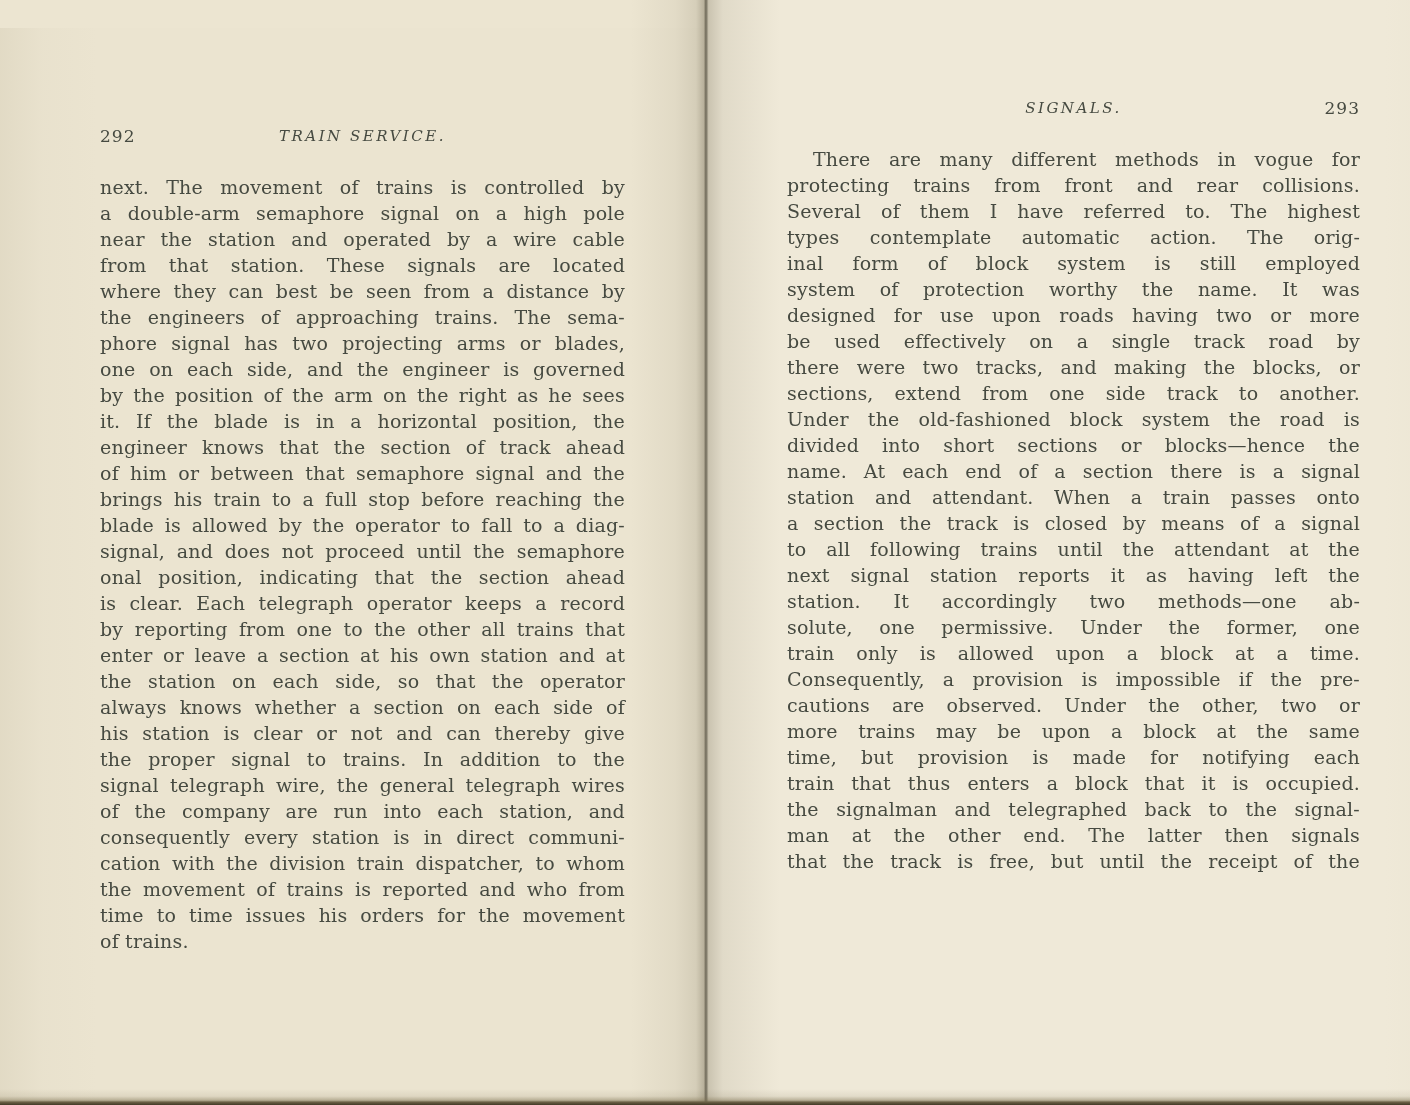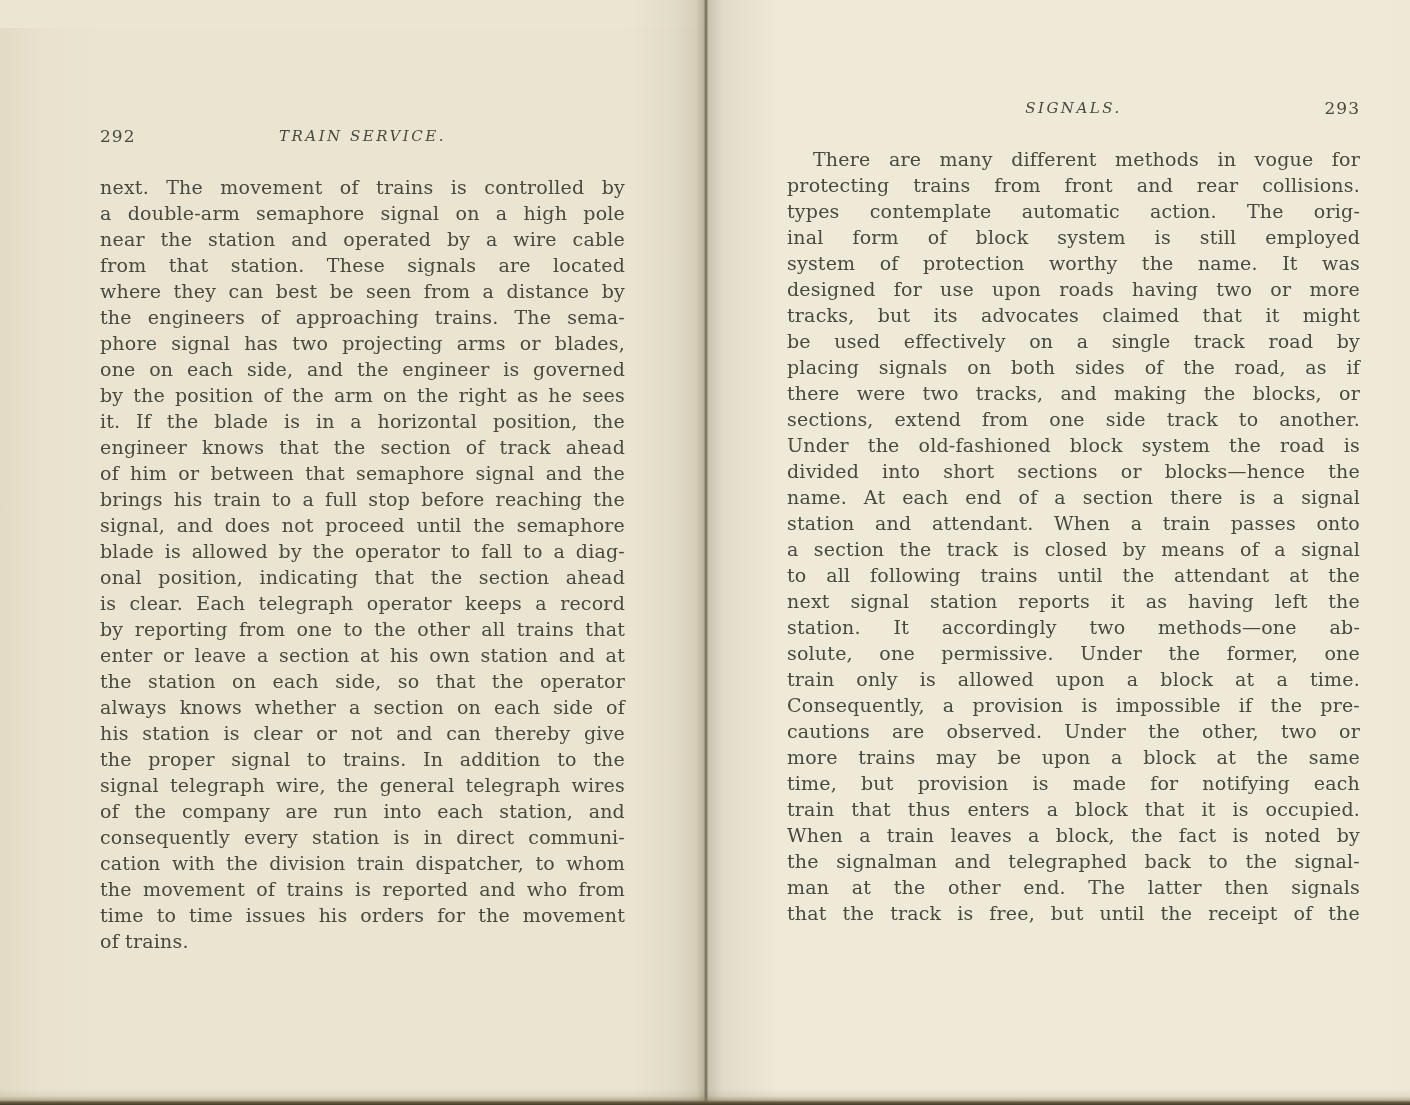--- a/index.html
+++ b/index.html
@@ -105,22 +105,22 @@
         <div class="text-line">from that station. These signals are located</div>
         <div class="text-line">where they can best be seen from a distance by</div>
         <div class="text-line">the engineers of approaching trains. The sema-</div>
         <div class="text-line">phore signal has two projecting arms or blades,</div>
         <div class="text-line">one on each side, and the engineer is governed</div>
         <div class="text-line">by the position of the arm on the right as he sees</div>
         <div class="text-line">it. If the blade is in a horizontal position, the</div>
         <div class="text-line">engineer knows that the section of track ahead</div>
         <div class="text-line">of him or between that semaphore signal and the</div>
         <div class="text-line">brings his train to a full stop before reaching the</div>
+        <div class="text-line">blade is allowed by the operator to fall to a diag-</div>
         <div class="text-line">signal, and does not proceed until the semaphore</div>
-        <div class="text-line">blade is allowed by the operator to fall to a diag-</div>
         <div class="text-line">onal position, indicating that the section ahead</div>
         <div class="text-line">is clear. Each telegraph operator keeps a record</div>
         <div class="text-line">by reporting from one to the other all trains that</div>
         <div class="text-line">enter or leave a section at his own station and at</div>
         <div class="text-line">the station on each side, so that the operator</div>
         <div class="text-line">always knows whether a section on each side of</div>
         <div class="text-line">his station is clear or not and can thereby give</div>
         <div class="text-line">the proper signal to trains. In addition to the</div>
         <div class="text-line">signal telegraph wire, the general telegraph wires</div>
         <div class="text-line">of the company are run into each station, and</div>
@@ -133,45 +133,43 @@
   </section>
 
   <section class="page right">
     <header class="pagehead">
       <span class="running-title">SIGNALS.</span>
       <span class="pagenum outer-right">293</span>
     </header>
     <div class="textblock">
         <div class="text-line indent">There are many different methods in vogue for</div>
         <div class="text-line">protecting trains from front and rear collisions.</div>
+        <div class="text-line">Several of them I have referred to. The highest</div>
         <div class="text-line">types contemplate automatic action. The orig-</div>
         <div class="text-line">inal form of block system is still employed</div>
         <div class="text-line">system of protection worthy the name. It was</div>
         <div class="text-line">designed for use upon roads having two or more</div>
-        <div class="text-line">tracks, but its advocates claimed that it might</div>
         <div class="text-line">be used effectively on a single track road by</div>
-        <div class="text-line">placing signals on both sides of the road, as if</div>
         <div class="text-line">there were two tracks, and making the blocks, or</div>
         <div class="text-line">sections, extend from one side track to another.</div>
         <div class="text-line">Under the old-fashioned block system the road is</div>
         <div class="text-line">divided into short sections or blocks—hence the</div>
         <div class="text-line">name. At each end of a section there is a signal</div>
         <div class="text-line">station and attendant. When a train passes onto</div>
         <div class="text-line">a section the track is closed by means of a signal</div>
         <div class="text-line">to all following trains until the attendant at the</div>
         <div class="text-line">next signal station reports it as having left the</div>
         <div class="text-line">station. It accordingly two methods—one ab-</div>
         <div class="text-line">solute, one permissive. Under the former, one</div>
         <div class="text-line">train only is allowed upon a block at a time.</div>
         <div class="text-line">Consequently, a provision is impossible if the pre-</div>
         <div class="text-line">cautions are observed. Under the other, two or</div>
         <div class="text-line">more trains may be upon a block at the same</div>
         <div class="text-line">time, but provision is made for notifying each</div>
         <div class="text-line">train that thus enters a block that it is occupied.</div>
-        <div class="text-line">When a train leaves a block, the fact is noted by</div>
         <div class="text-line">the signalman and telegraphed back to the signal-</div>
         <div class="text-line">man at the other end. The latter then signals</div>
         <div class="text-line">that the track is free, but until the receipt of the</div>
       </div>
   </section>
 
   <div class="gutter"></div>
   <div class="bottom-edge"></div>
 
 </div>

